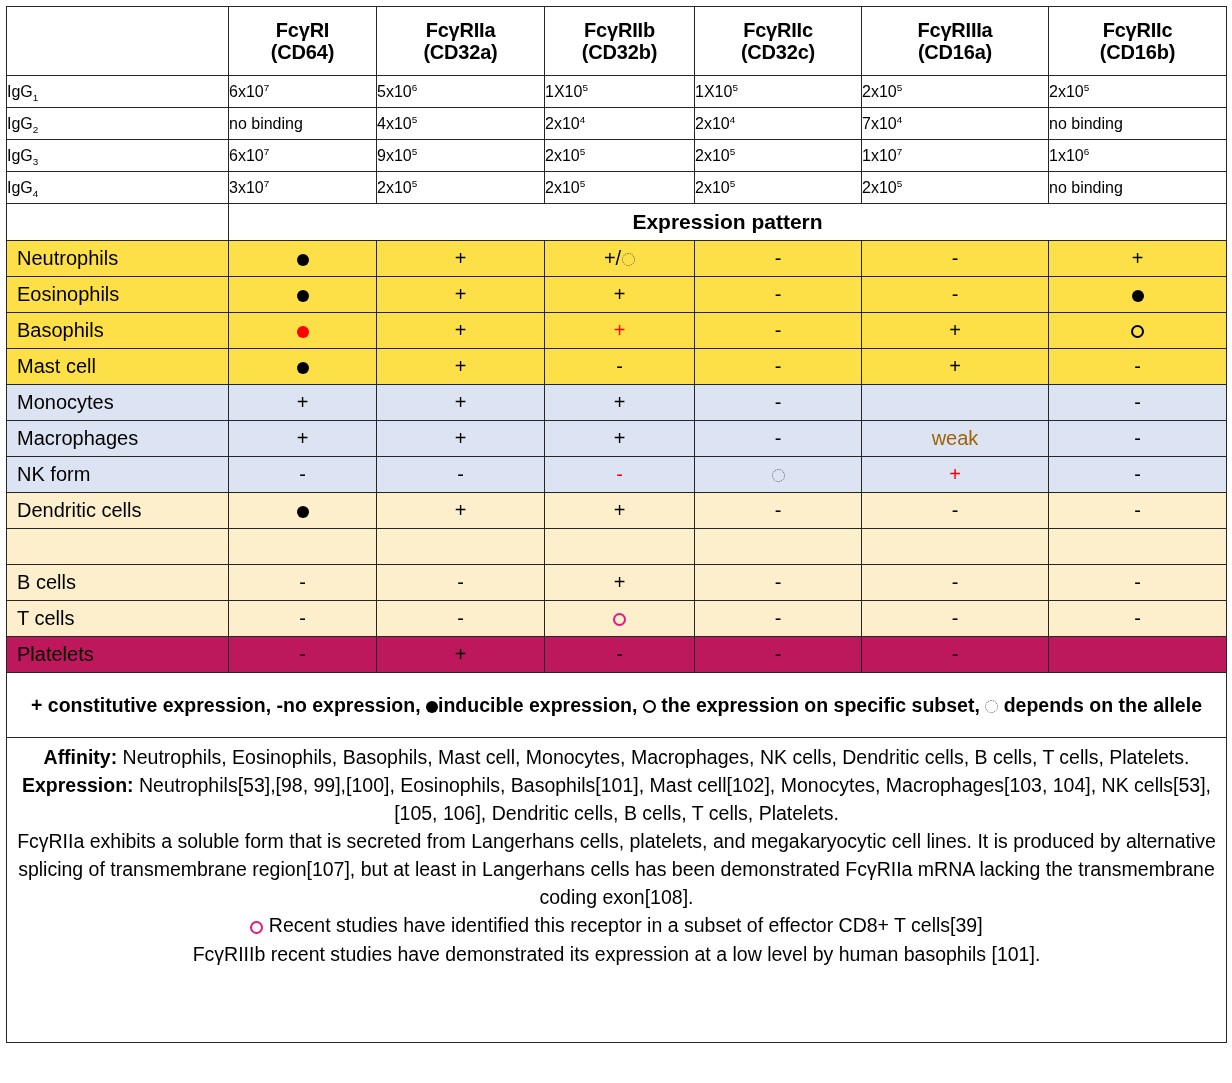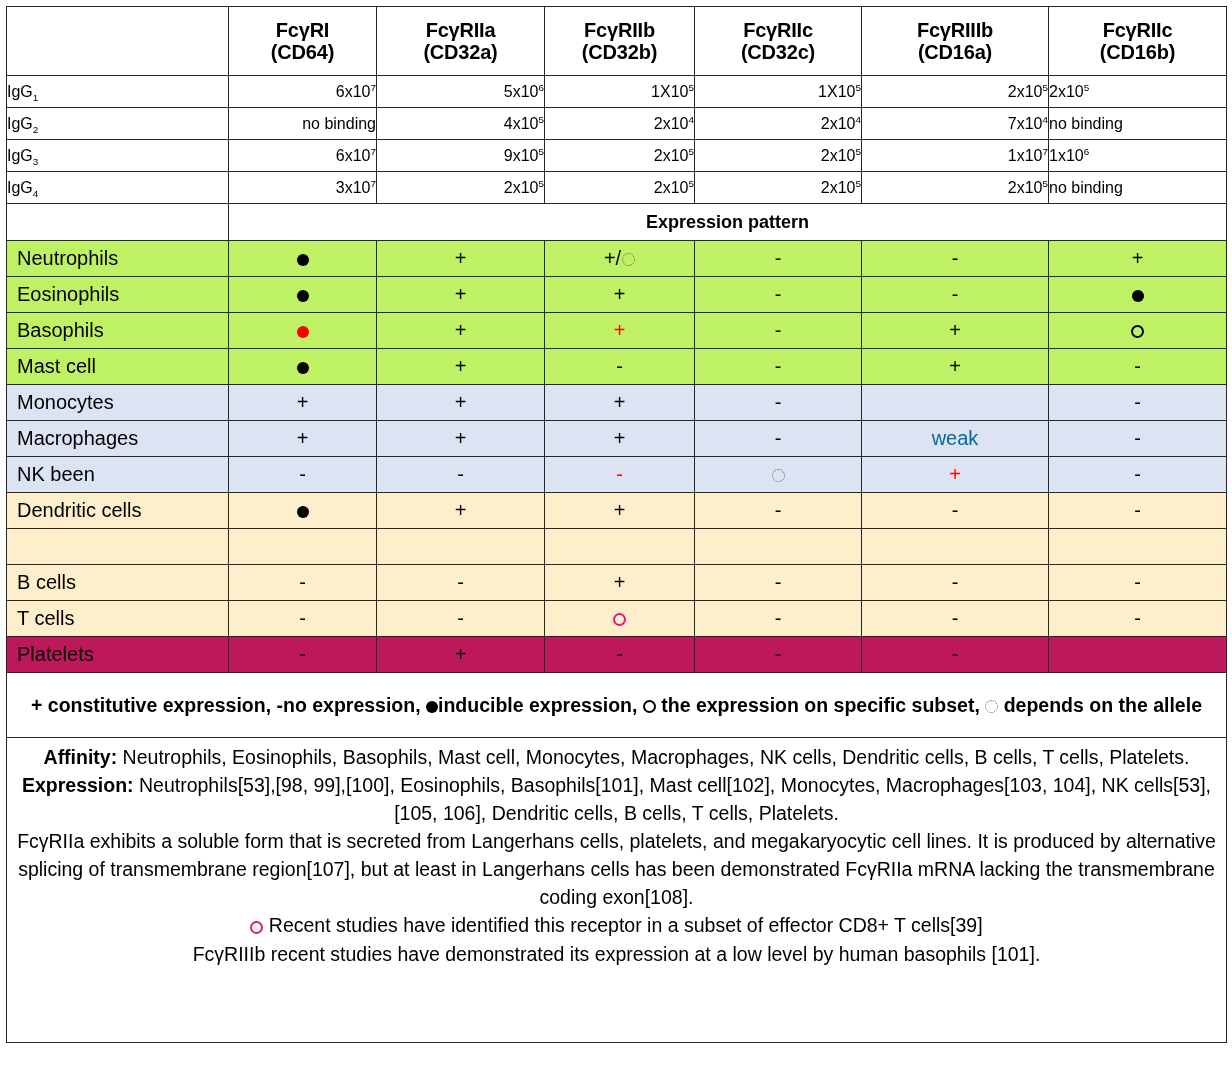--- a/index.html
+++ b/index.html
@@ -51,39 +51,39 @@
   }
   th.corner-blank { border: 1.6px solid #262626; }
 
   
   tr.affinity-row td { height: 31px; font-size: 16px; }
   td.rowlabel {
     text-align: left;
     padding-left: 8px;
     font-size: 20px;
   }
-  td.val-center { text-align: right; }
+  td.val-center { text-align: left; }
   td.val-left   { text-align: left; padding-left: 9px; }
   sup { font-size: 0.62em; vertical-align: super; line-height: 0; }
   sub { font-size: 0.62em; vertical-align: sub; line-height: 0; }
 
   
   tr.expression-banner td { height: 36px; }
   td.banner-text {
     text-align: center;
     font-weight: bold;
-    font-size: 18px;
+    font-size: 21px;
   }
 
   
   tr.expr-row td { height: 35px; }
   tr.expr-row td.rowlabel { font-size: 20px; padding-left: 10px; }
   td.sym { text-align: center; font-size: 20px; }
 
-  .bg-peach  { background: #bef264; }
+  .bg-peach  { background: #fde047; }
   .bg-blue   { background: #DCE3F2; }
   .bg-yellow { background: #FDEFCB; margin-top: 32px; }
   .bg-green  { background: #be185d; }
 
   
   .g-dot {
     display: inline-block;
     width: 12px; height: 12px;
     border-radius: 50%;
     background: #000000;
@@ -159,21 +159,21 @@
           </th>
           <th>
             <div>FcγRIIb</div>
             <div>(CD32b)</div>
           </th>
           <th>
             <div>FcγRIIc</div>
             <div>(CD32c)</div>
           </th>
           <th>
-            <div>FcγRIIIb</div>
+            <div>FcγRIIIa</div>
             <div>(CD16a)</div>
           </th>
           <th>
             <div>FcγRIIc</div>
             <div>(CD16b)</div>
           </th>
         </tr>
         <tr class="affinity-row">
           <td class="rowlabel"><span>IgG</span><sub>1</sub></td>
           <td class="val-center"><span>6x10</span><sup>7</sup></td>
@@ -258,25 +258,25 @@
           <td class="sym bg-blue"><span>-</span></td>
           <td class="sym bg-blue"><span></span></td>
           <td class="sym bg-blue"><span>-</span></td>
         </tr>
         <tr class="expr-row">
           <td class="rowlabel bg-blue">Macrophages</td>
           <td class="sym bg-blue"><span>+</span></td>
           <td class="sym bg-blue"><span>+</span></td>
           <td class="sym bg-blue"><span>+</span></td>
           <td class="sym bg-blue"><span>-</span></td>
-          <td class="sym bg-blue"><span style="color: #0369a1;">weak</span></td>
-          <td class="sym bg-blue"><span>-</span></td>
-        </tr>
-        <tr class="expr-row">
-          <td class="rowlabel bg-blue">NK been</td>
+          <td class="sym bg-blue"><span style="color: #a16207;">weak</span></td>
+          <td class="sym bg-blue"><span>-</span></td>
+        </tr>
+        <tr class="expr-row">
+          <td class="rowlabel bg-blue">NK form</td>
           <td class="sym bg-blue"><span>-</span></td>
           <td class="sym bg-blue"><span>-</span></td>
           <td class="sym bg-blue"><span style="color: rgb(255, 0, 0);">-</span></td>
           <td class="sym bg-blue"><span class="g-dotring"></span></td>
           <td class="sym bg-blue"><span style="color: rgb(255, 0, 0);">+</span></td>
           <td class="sym bg-blue"><span>-</span></td>
         </tr>
         <tr class="expr-row">
           <td class="rowlabel bg-yellow">Dendritic cells</td>
           <td class="sym bg-yellow"><span class="g-dot"></span></td>

